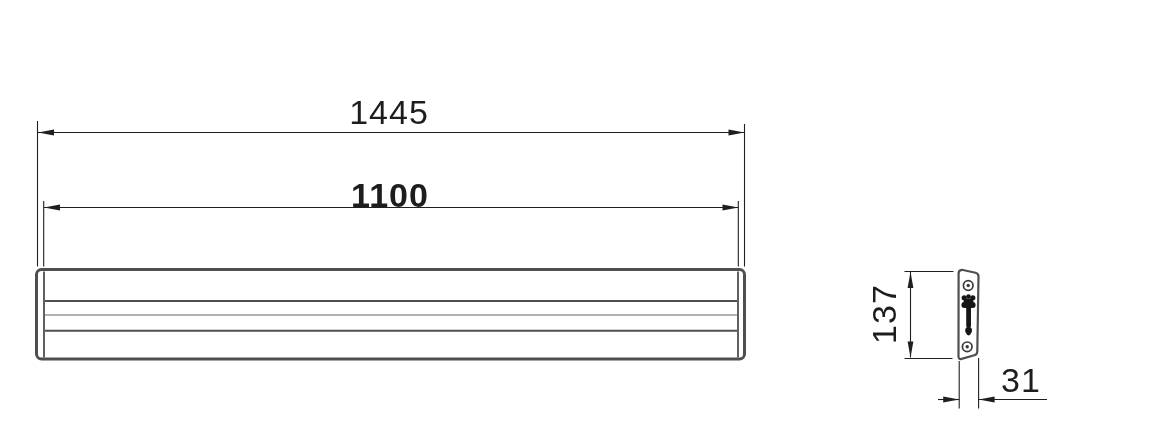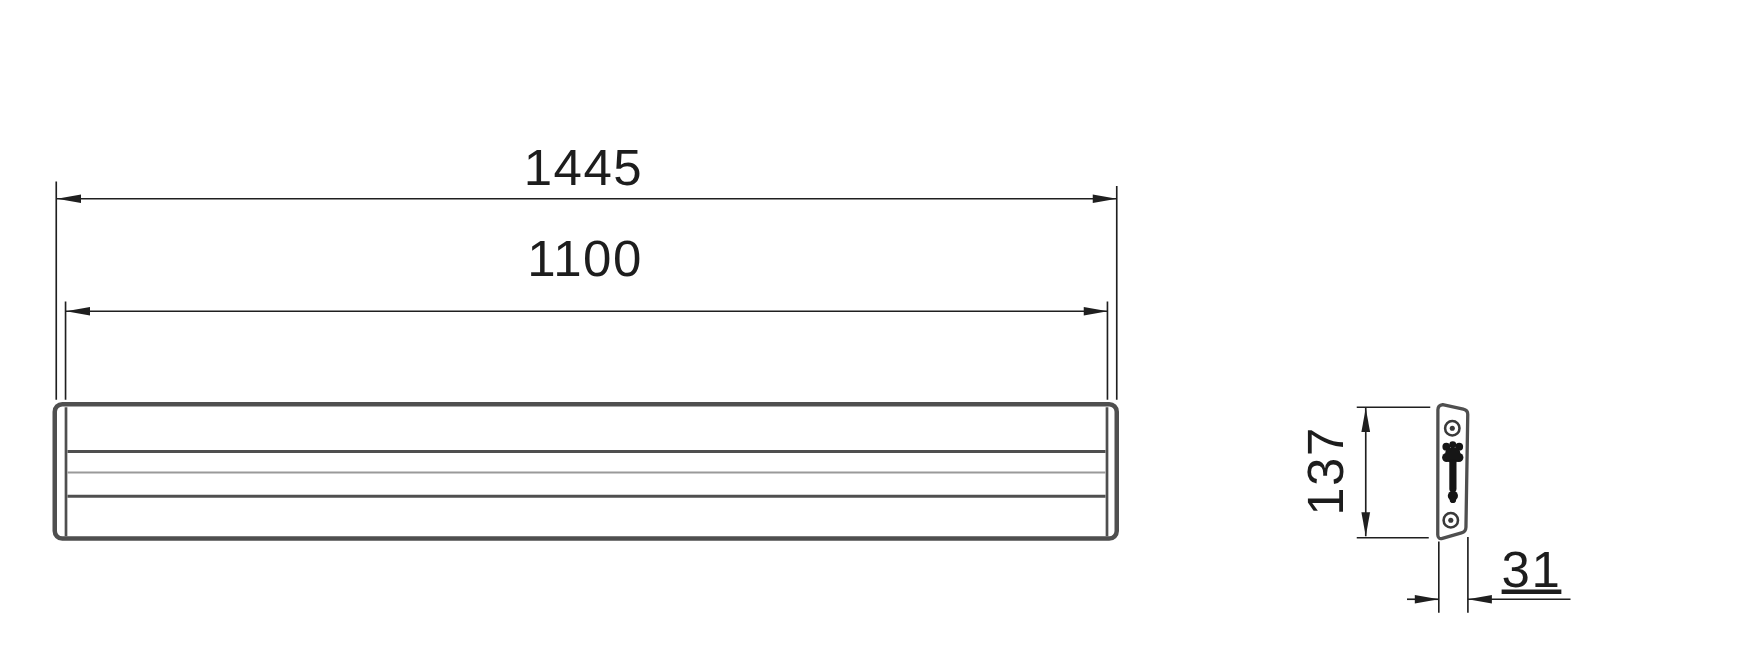--- a/index.html
+++ b/index.html
@@ -122,19 +122,19 @@
       <line class="dim-line" x1="978.6" y1="358" x2="978.6" y2="408.5"></line>
       <line class="dim-line" x1="938" y1="399.5" x2="959.2" y2="399.5"></line>
       <line class="dim-line" x1="978.6" y1="399.5" x2="1047" y2="399.5"></line>
       <polygon class="dim-arrow" points="959.2,399.5 943.2,396.6 943.2,402.4"></polygon>
       <polygon class="dim-arrow" points="978.6,399.5 994.6,396.6 994.6,402.4"></polygon>
     </g>
   </svg>
 
   <div class="dim-label" style="left:329px;top:95px;width:120px;">1445</div>
 
-  <div class="dim-label" style="left:330px;top:156px;width:120px;">1100</div>
+  <div class="dim-label" style="left:330px;top:178px;width:120px;font-weight:bold;">1100</div>
 
   <div class="dim-label rot" style="left:824px;top:297px;width:120px;height:34px;">137</div>
 
-  <div class="dim-label" style="left:961px;top:363px;width:120px;text-decoration:underline;">31</div>
+  <div class="dim-label" style="left:961px;top:363px;width:120px;">31</div>
 
 </div>
 
 </body></html>

